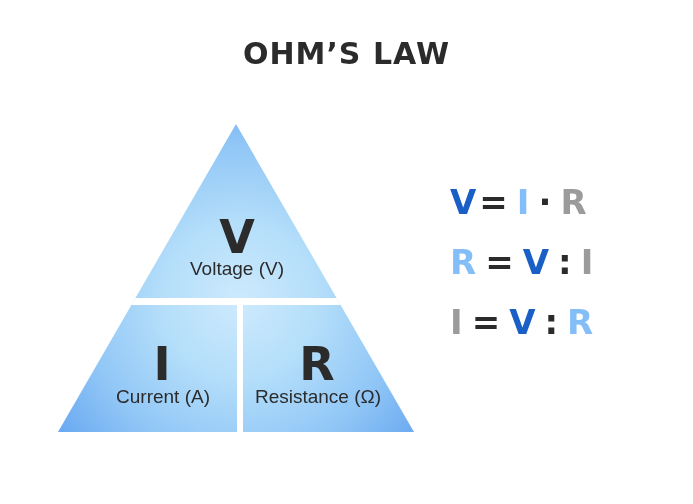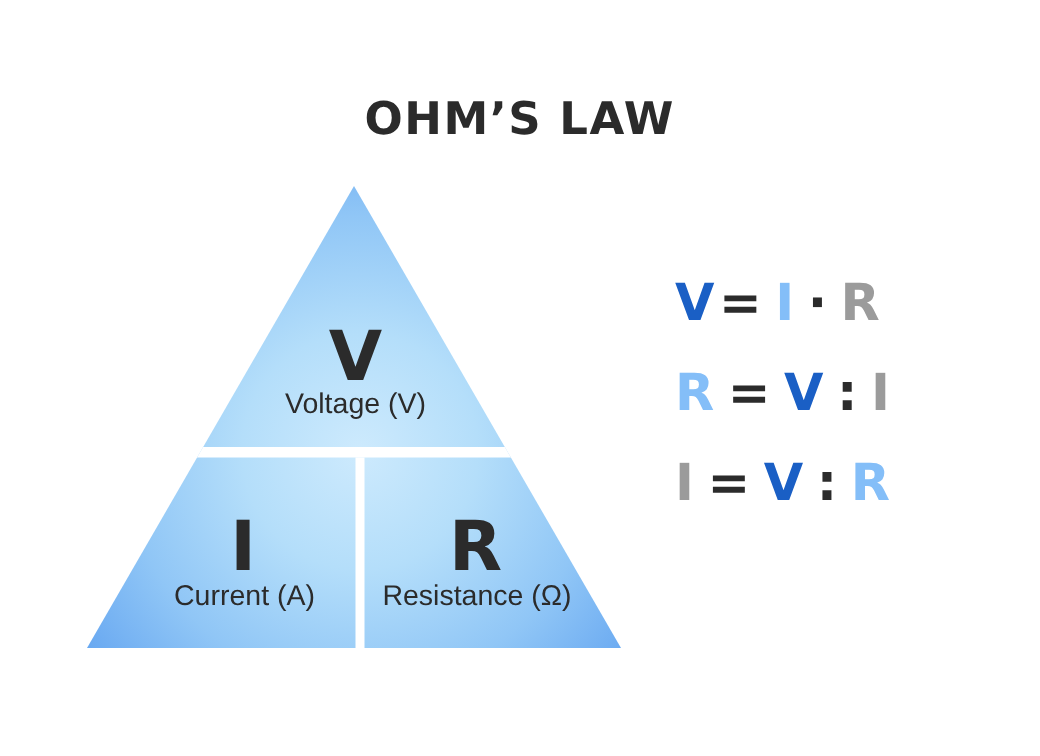--- a/index.html
+++ b/index.html
@@ -18,21 +18,20 @@
   .page-title {
     position: absolute;
     top: 36px;
     left: 0;
     width: 693px;
     text-align: center;
     font-size: 30px;
     font-weight: bold;
     letter-spacing: 1px;
     color: var(--text-dark, #2b2b2b);
-    margin-top: 26px;
   }
   .triangle-svg {
     position: absolute;
     left: 54px;
     top: 120px;
   }
   .tri-symbol {
     font-family: "DejaVu Sans", sans-serif;
     font-weight: bold;
     font-size: 46px;

